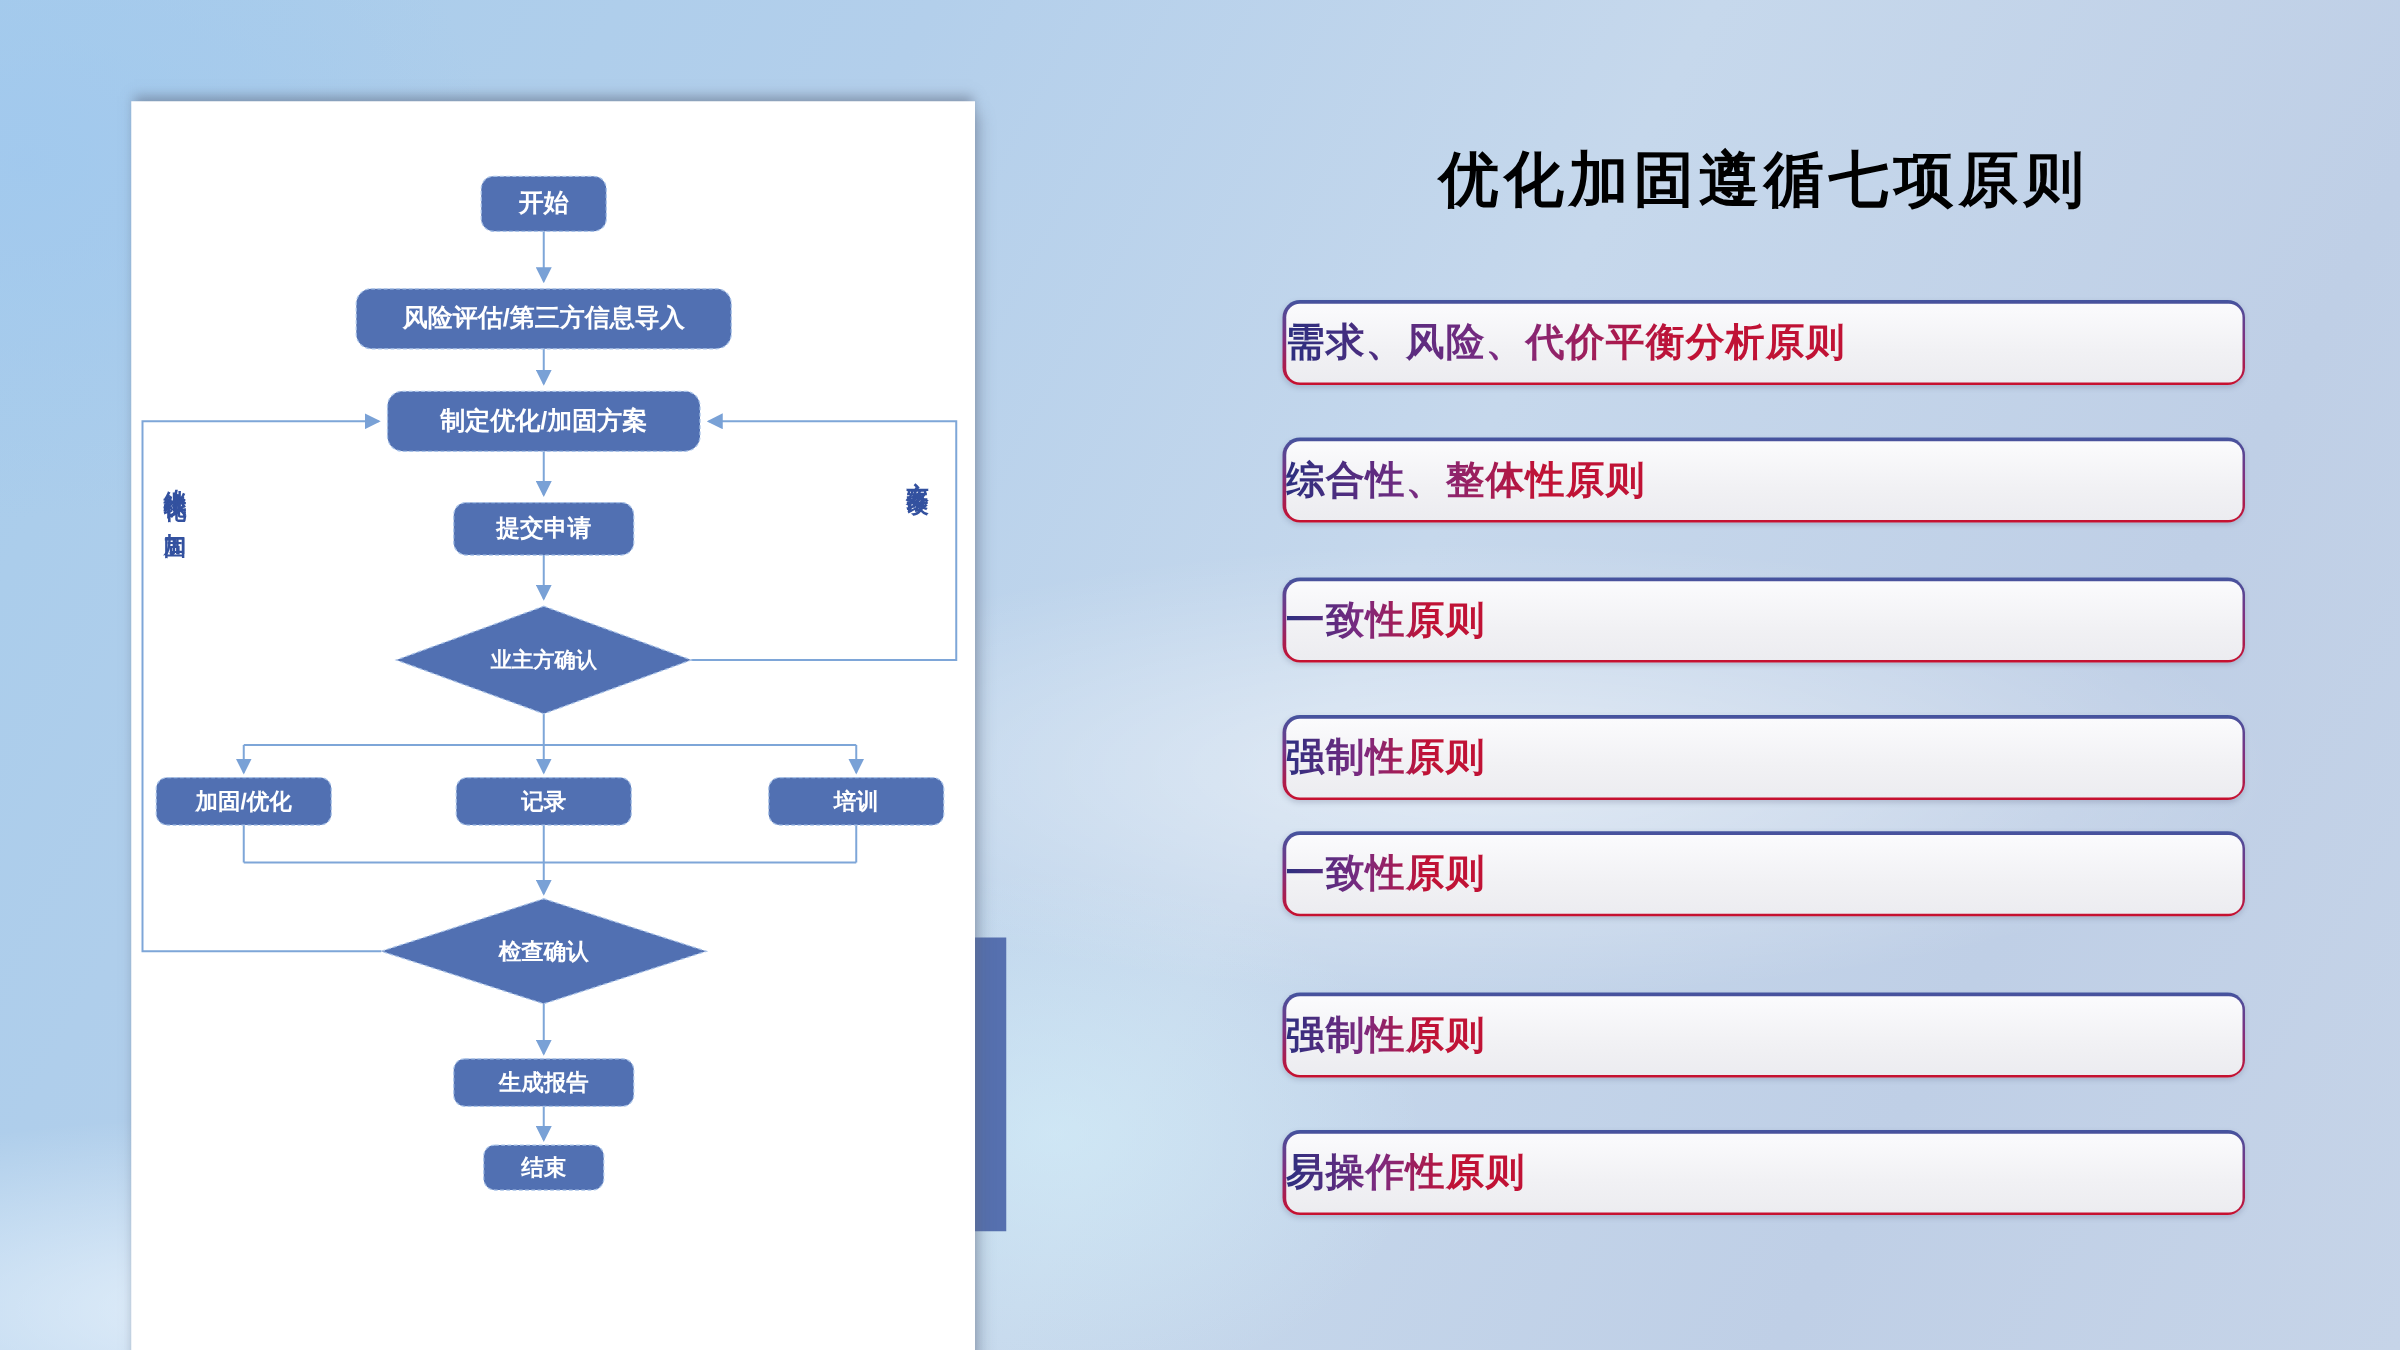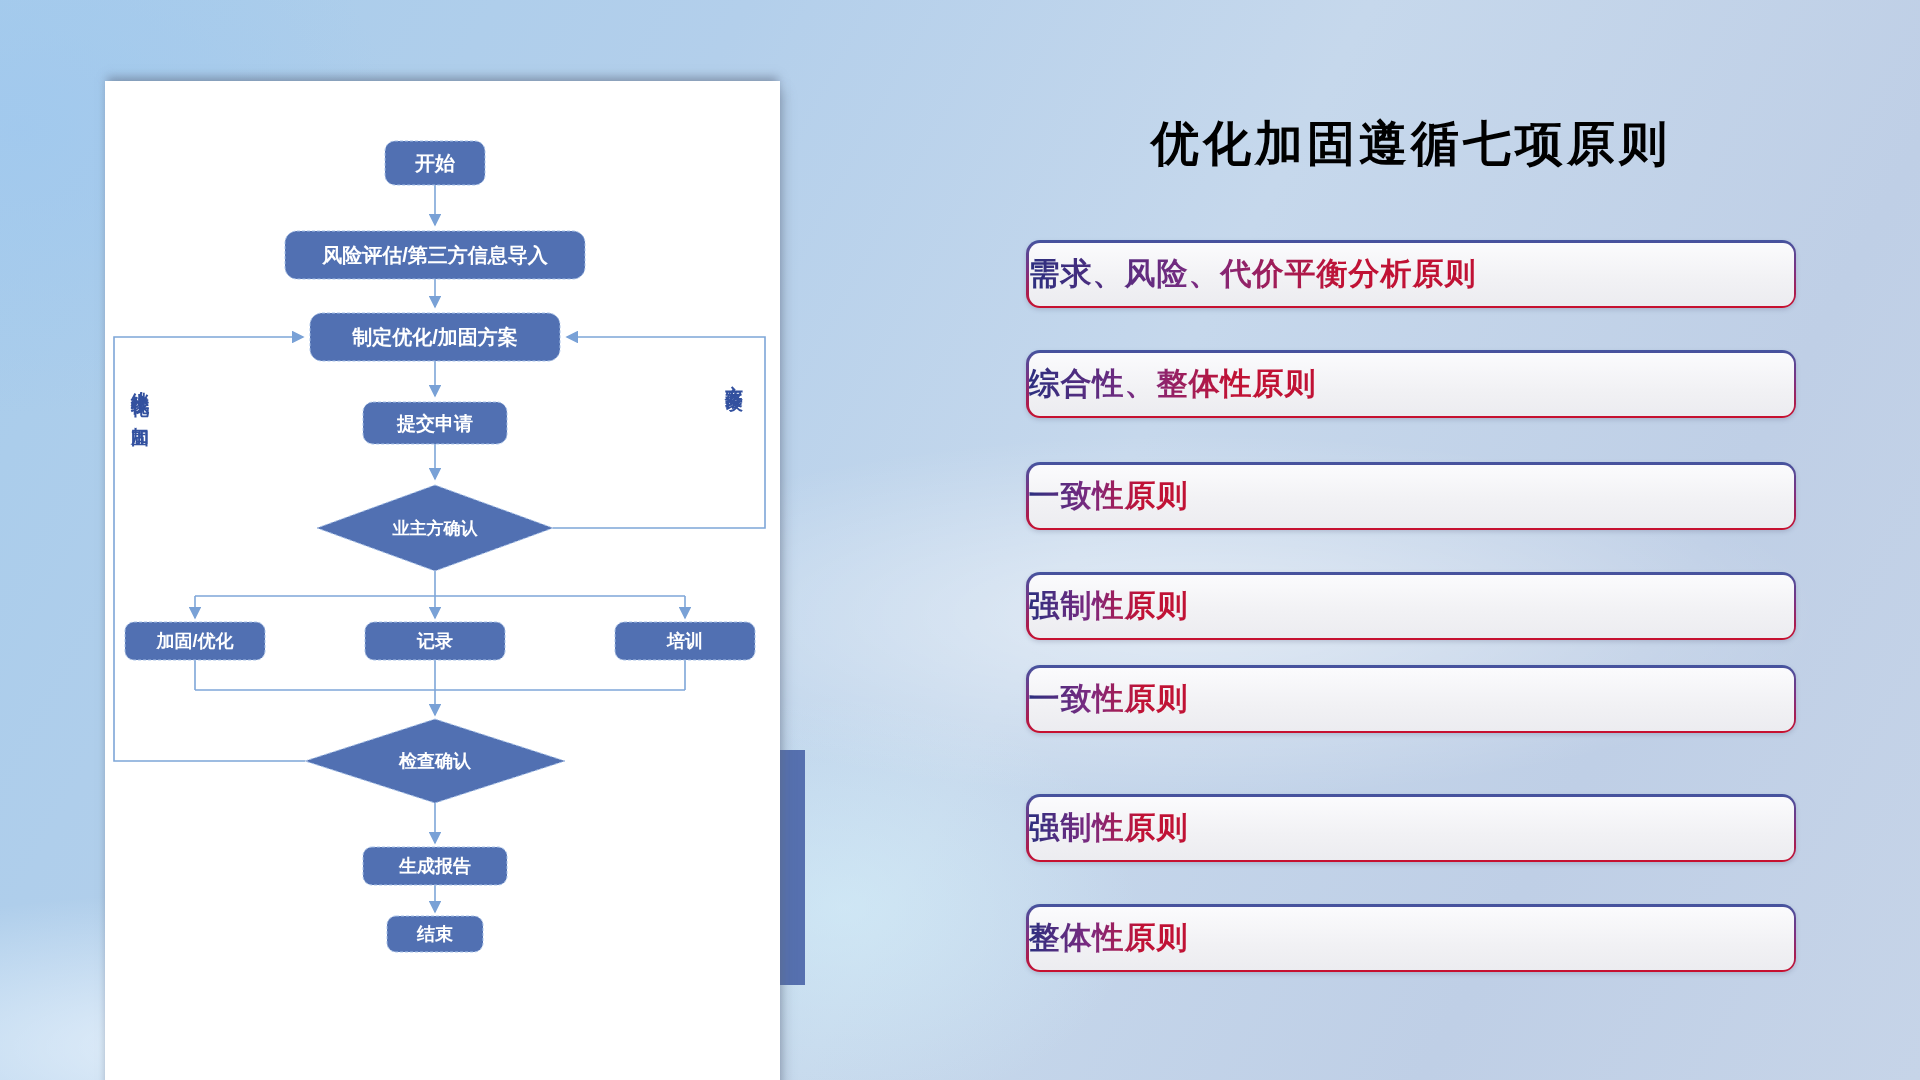--- a/index.html
+++ b/index.html
@@ -158,15 +158,15 @@
     <span class="principle-text">一致性原则</span>
   </div>
 </div>
 <div class="principle p6">
   <div class="principle-inner">
     <span class="principle-text">强制性原则</span>
   </div>
 </div>
 <div class="principle p7">
   <div class="principle-inner">
-    <span class="principle-text">整体性原则</span>
+    <span class="principle-text">易操作性原则</span>
   </div>
 </div>
 
 </body></html>

